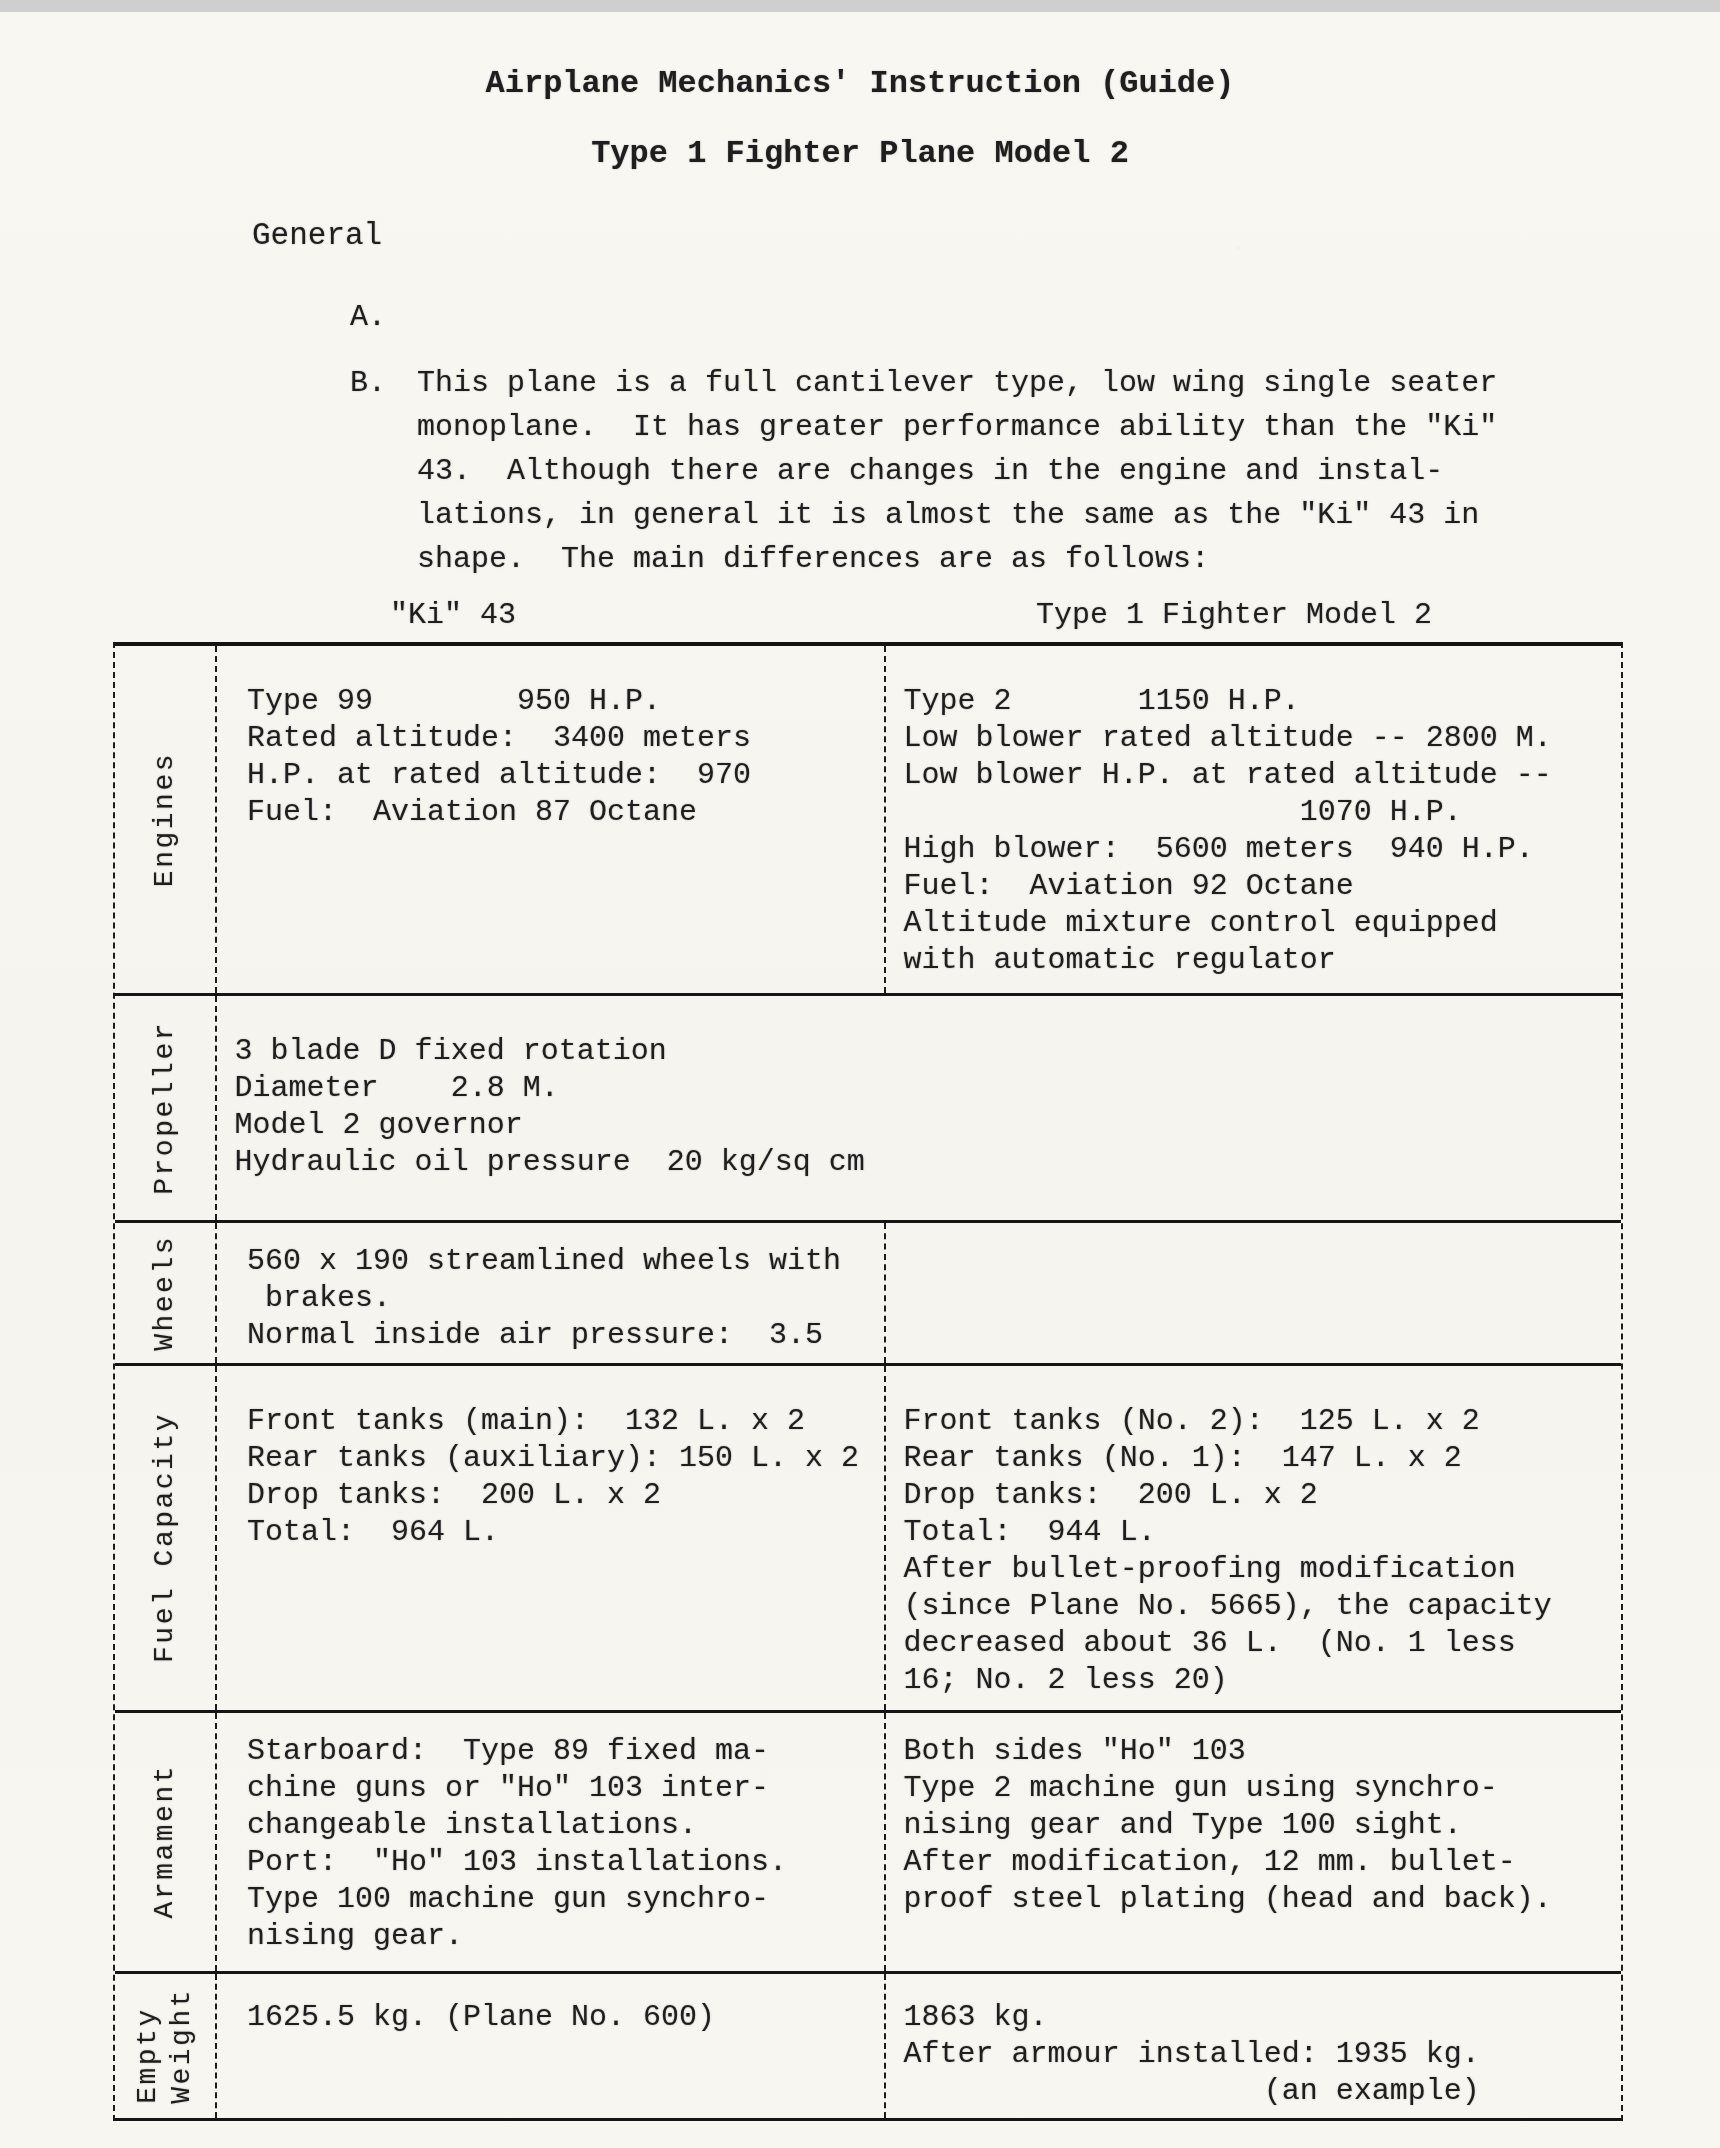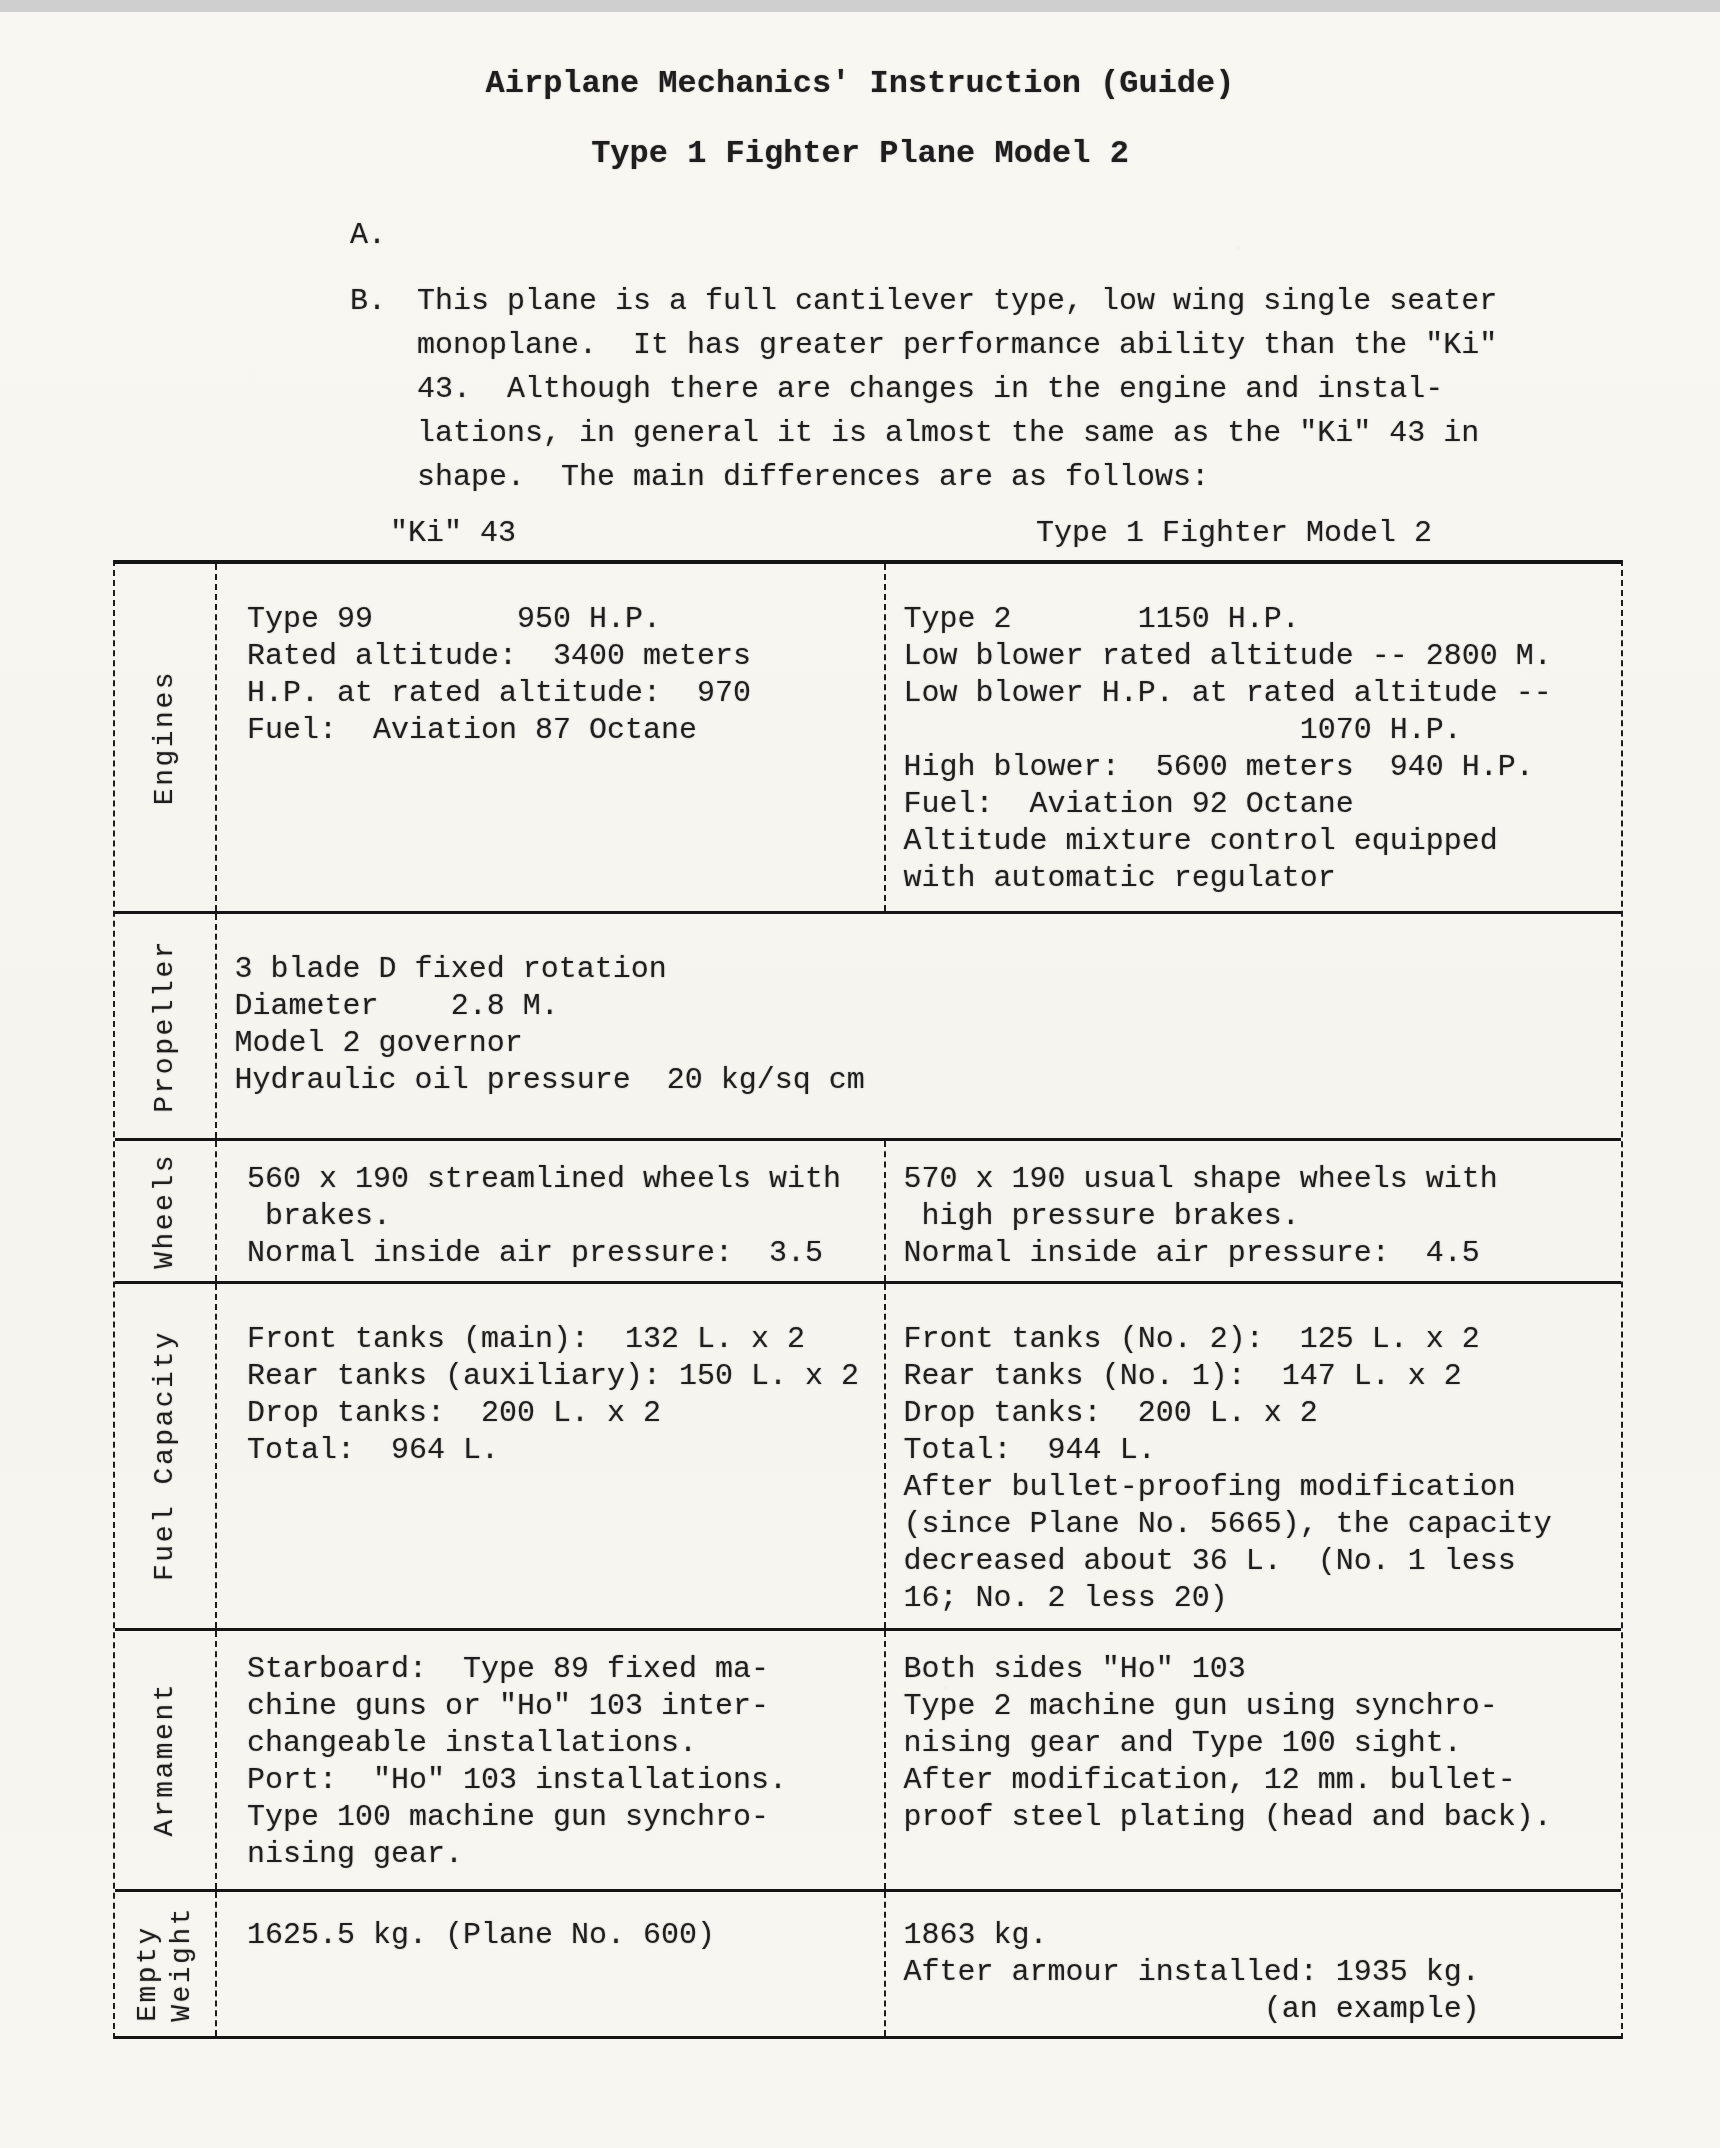--- a/index.html
+++ b/index.html
@@ -108,20 +108,21 @@
   .row-empty{min-height:143px;}
   .row-empty .cell{padding-top:25px;}
 </style>
 </head>
 <body>
 
 <div class="page">
 
   <div class="title">Airplane Mechanics' Instruction (Guide)</div>
   <div class="subtitle">Type 1 Fighter Plane Model 2</div>
+  <div class="general">General</div>
 
   <div class="item item-a">
     <div class="marker">A.</div>
   </div>
 
   <div class="item item-b">
     <div class="marker">B.</div>
     <div class="itext">This plane is a full cantilever type, low wing single seater
 monoplane.  It has greater performance ability than the "Ki"
 43.  Although there are changes in the engine and instal-
@@ -164,23 +165,20 @@
 Hydraulic oil pressure  20 kg/sq cm</div>
     </div>
 
     <div class="crow row-wheels">
       <div class="label-cell">
         <span class="vtext">Wheels</span>
       </div>
       <div class="cell cell-left">560 x 190 streamlined wheels with
  brakes.
 Normal inside air pressure:  3.5</div>
-      <div class="cell cell-right">570 x 190 usual shape wheels with
- high pressure brakes.
-Normal inside air pressure:  4.5</div>
     </div>
 
     <div class="crow row-fuel">
       <div class="label-cell">
         <span class="vtext">Fuel Capacity</span>
       </div>
       <div class="cell cell-left">Front tanks (main):  132 L. x 2
 Rear tanks (auxiliary): 150 L. x 2
 Drop tanks:  200 L. x 2
 Total:  964 L.</div>

